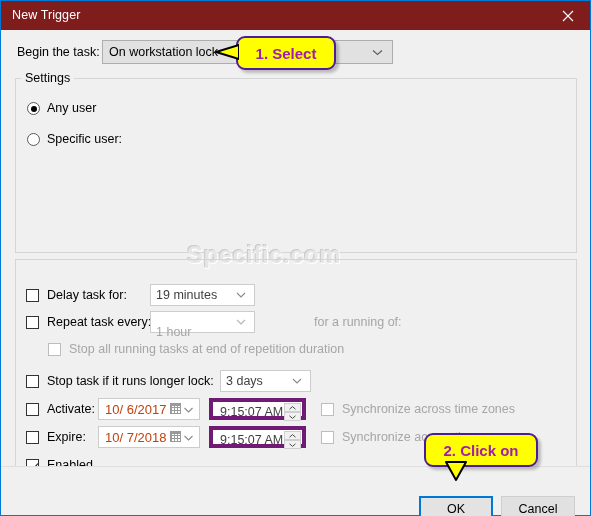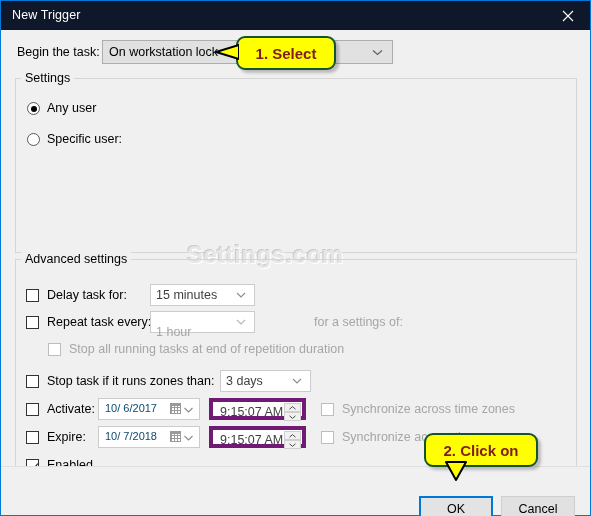--- a/index.html
+++ b/index.html
@@ -25,21 +25,21 @@
     box-sizing: border-box;
     border: 1px solid #0078d7;
     background: #f0f0f0;
   }
 
   .titlebar {
     position: absolute;
     left: 0; top: 0;
     width: 589px;
     height: 29px;
-    background: #0f172a;
+    background: #7f1d1d;
   }
   .titlebar-text {
     position: absolute;
     left: 11px;
     top: 7px;
     font-size: 12.5px;
     color: #ffffff;
     letter-spacing: 0.1px;
   }
   .titlebar-close {
@@ -231,22 +231,22 @@
     box-sizing: border-box;
     border: 1px solid #cccccc;
     background: #ffffff;
     height: 22px;
     width: 102px;
   }
   .datepick .dp-text {
     position: absolute;
     left: 6px;
     top: 3px;
-    font-size: 11px;
-    color: #0c4a6e;
+    font-size: 13px;
+    color: #c2410c;
     white-space: nowrap;
   }
   .dp-cal {
     position: absolute;
     right: 18px;
     top: 4px;
     width: 11px;
     height: 11px;
     box-sizing: border-box;
     border: 1px solid #9a9a9a;
@@ -364,26 +364,26 @@
   #btn-cancel {
     left: 500px;
     top: 466px;
     width: 74px;
   }
 
   
   .callout {
     position: absolute;
     background: #ffff00;
-    border: 2px solid #14532d;
+    border: 2px solid #4c1d95;
     border-radius: 9px;
     font-weight: bold;
     font-size: 15px;
     font-family: "Liberation Sans", sans-serif;
-    color: #7f1d1d;
+    color: #a21caf;
     display: flex;
     align-items: center;
     justify-content: center;
     box-shadow: 3px 3px 3px rgba(0,0,0,0.22);
     z-index: 40;
   }
   #callout-select {
     left: 235px;
     top: 35px;
     width: 96px;
@@ -446,56 +446,55 @@
       <span class="radio-label">Any user</span>
     </div>
 
     <div class="radio-row" id="radio-specific">
       <span class="radio"></span>
       <span class="radio-label">Specific user:</span>
     </div>
 
 
 
-    <div class="watermark">Settings.com</div>
+    <div class="watermark">Specific.com</div>
 
     <div class="groupbox" id="advanced-group"></div>
-    <div class="group-title" id="advanced-title">Advanced settings</div>
 
     <div class="cb-row" style="left:25px; top:258px;">
       <span class="cb"></span>
       <span class="cb-label">Delay task for:</span>
     </div>
     <div class="combo" style="left:149px; top:254px; width:105px;">
-      <span class="combo-text">15 minutes</span>
+      <span class="combo-text">19 minutes</span>
       <svg class="combo-arrow" width="10" height="6" viewBox="0 0 10 6">
         <path d="M1 1 L5 5 L9 1" stroke="#8a8a8a" stroke-width="1.1" fill="none"></path>
       </svg>
     </div>
 
     <div class="cb-row" style="left:25px; top:285px;">
       <span class="cb"></span>
       <span class="cb-label">Repeat task every:</span>
     </div>
     <div class="combo disabled" style="left:149px; top:281px; width:105px;">
       <span class="combo-text">1 hour</span>
       <svg class="combo-arrow" width="10" height="6" viewBox="0 0 10 6">
         <path d="M1 1 L5 5 L9 1" stroke="#b5b5b5" stroke-width="1.1" fill="none"></path>
       </svg>
     </div>
-    <div style="position:absolute; left:313px; top:285px; font-size:12.5px; color:#a6a6a6; white-space:nowrap;">for a settings of:</div>
+    <div style="position:absolute; left:313px; top:285px; font-size:12.5px; color:#a6a6a6; white-space:nowrap;">for a running of:</div>
 
     <div class="cb-row" style="left:47px; top:312px;">
       <span class="cb disabled"></span>
       <span class="cb-label disabled">Stop all running tasks at end of repetition duration</span>
     </div>
 
     <div class="cb-row" style="left:25px; top:344px;">
       <span class="cb"></span>
-      <span class="cb-label">Stop task if it runs zones than:</span>
+      <span class="cb-label">Stop task if it runs longer lock:</span>
     </div>
     <div class="combo" style="left:219px; top:340px; width:91px;">
       <span class="combo-text">3 days</span>
       <svg class="combo-arrow" width="10" height="6" viewBox="0 0 10 6">
         <path d="M1 1 L5 5 L9 1" stroke="#8a8a8a" stroke-width="1.1" fill="none"></path>
       </svg>
     </div>
 
     <div class="cb-row" style="left:25px; top:372px;">
       <span class="cb"></span>

